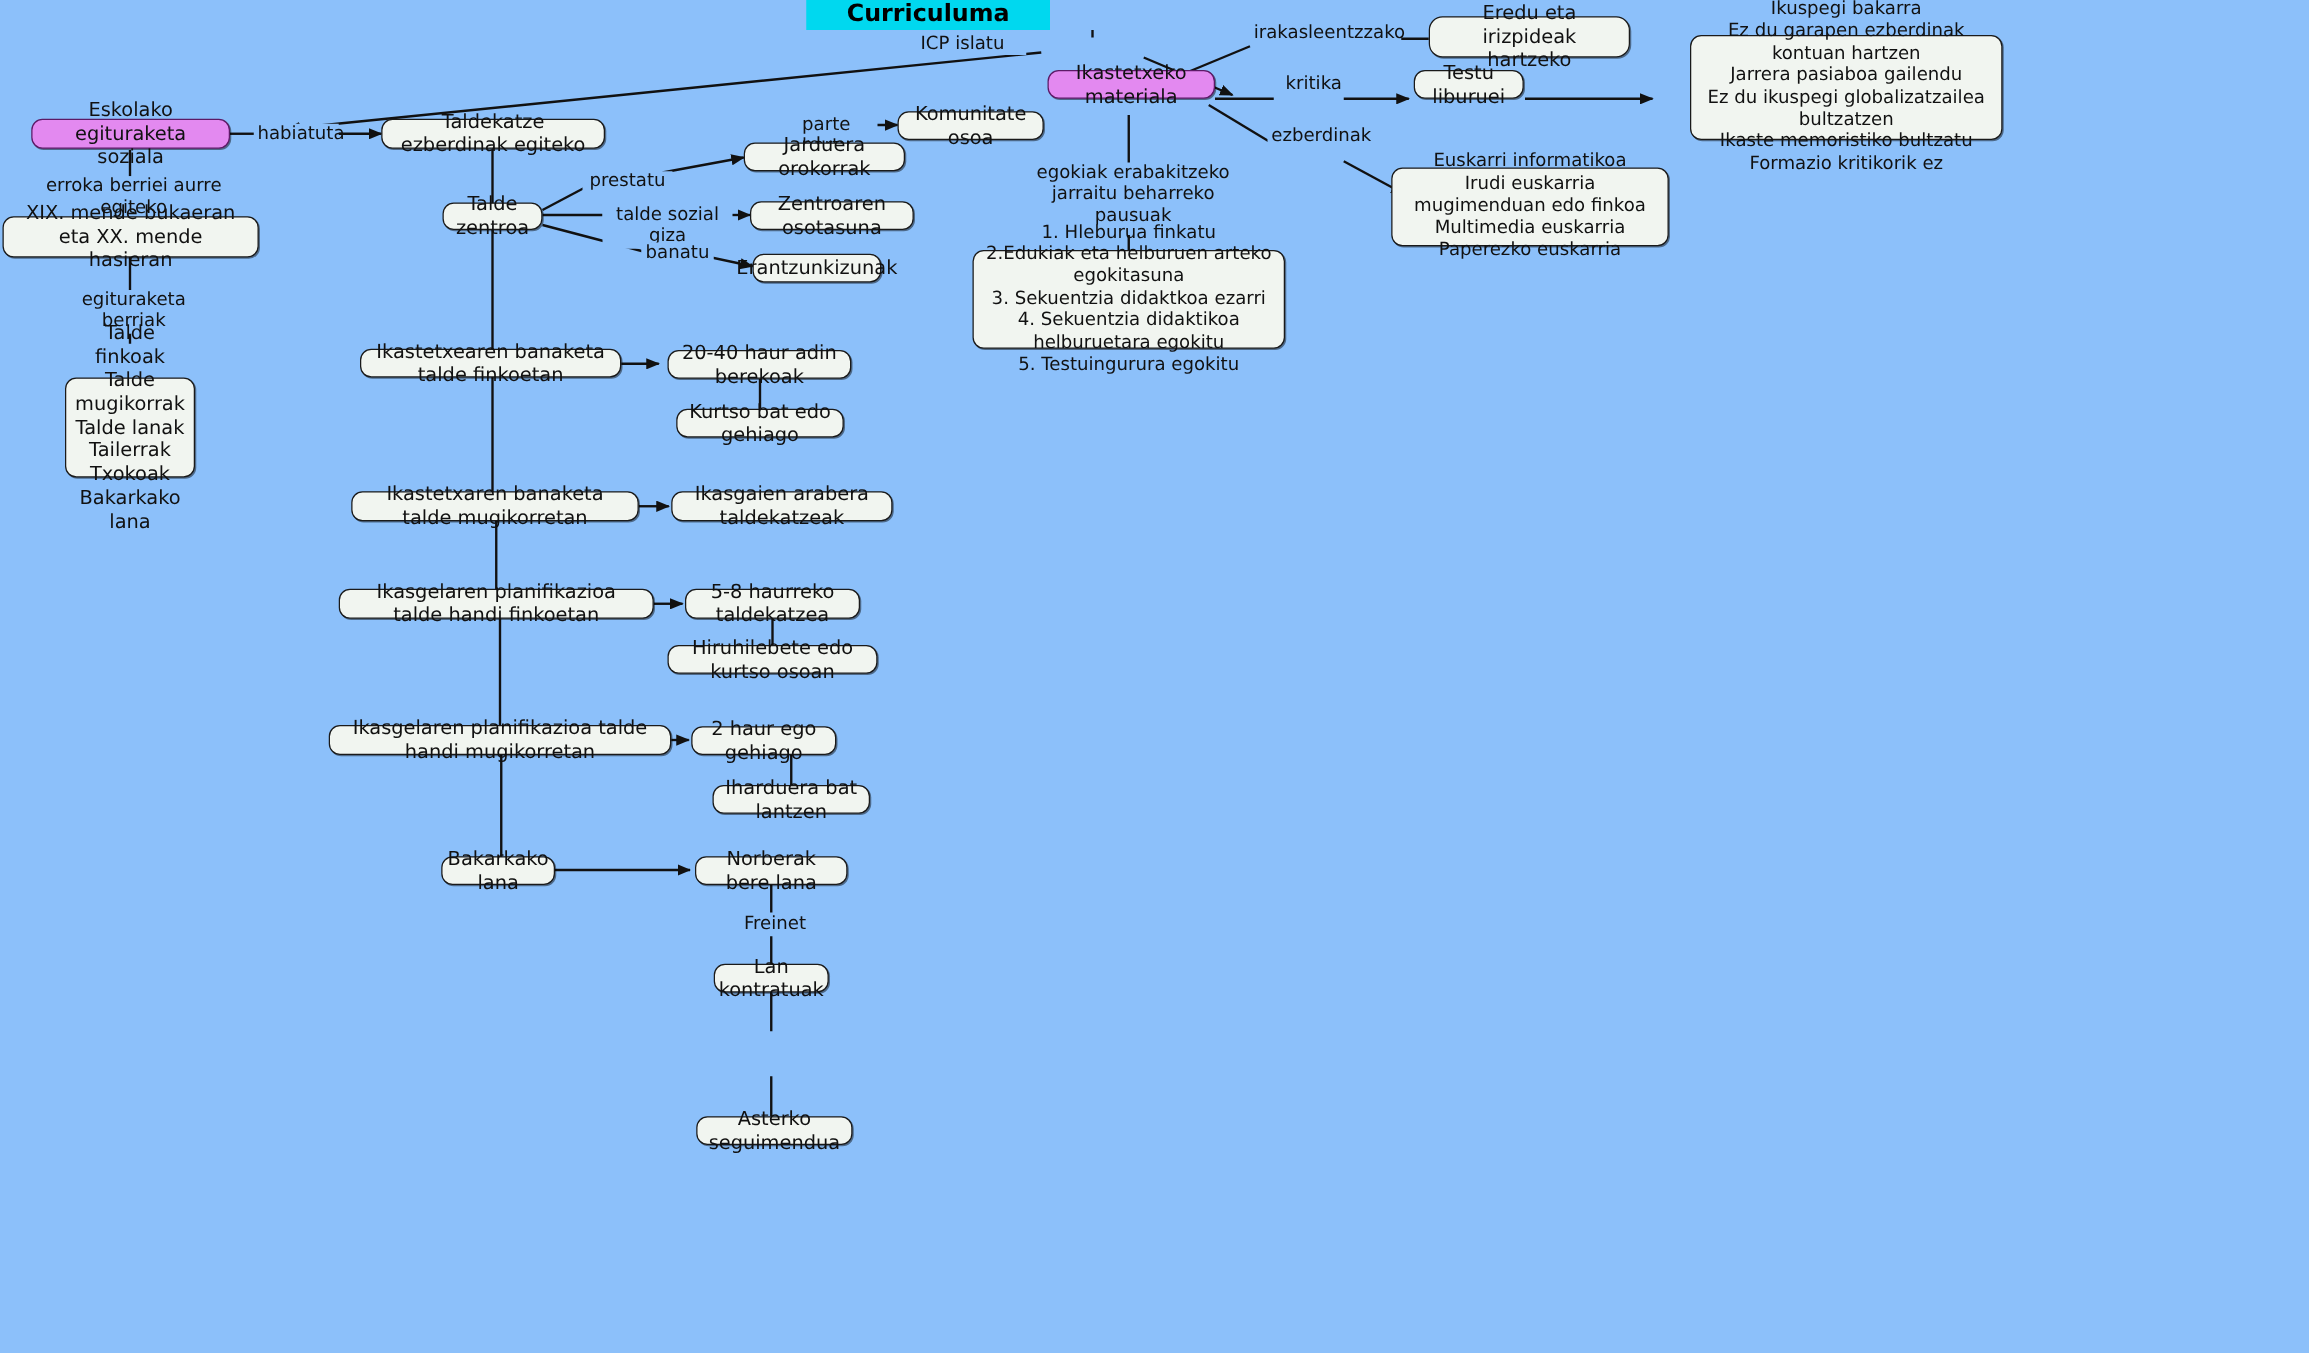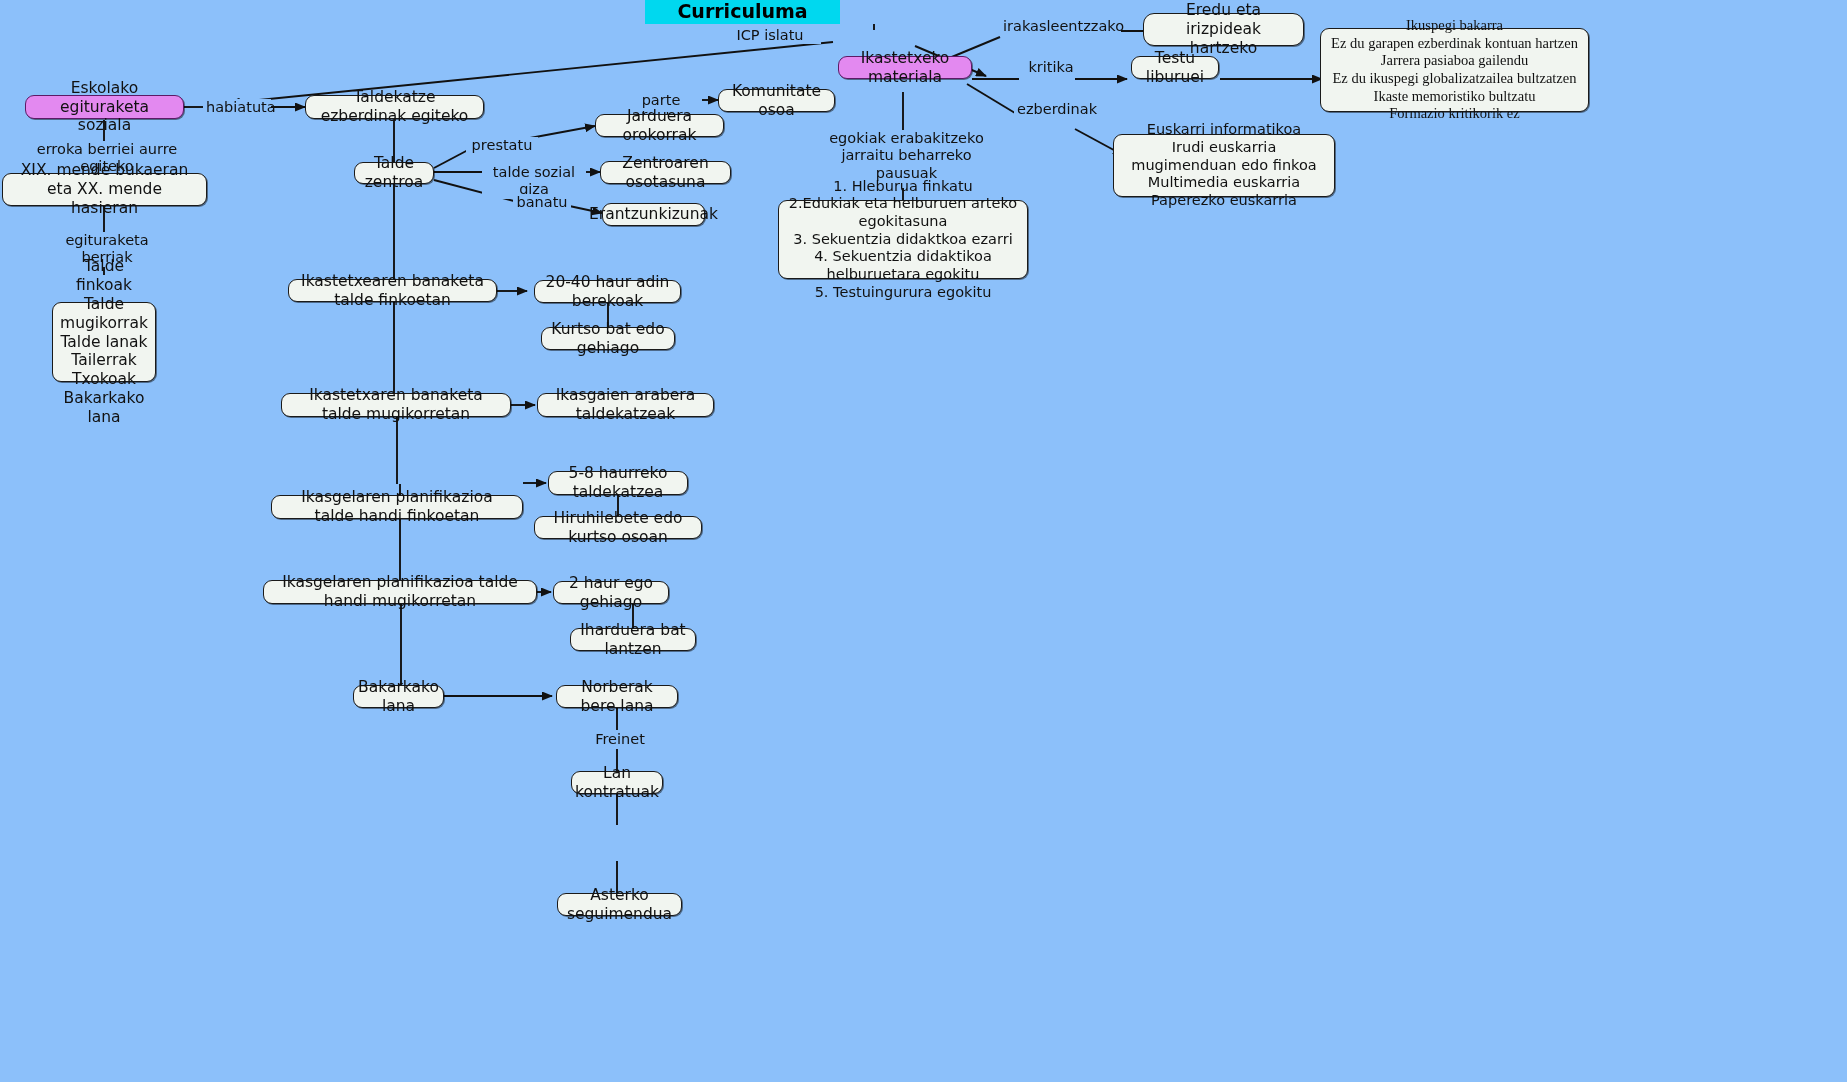--- a/index.html
+++ b/index.html
@@ -194,21 +194,21 @@
   <div class="node accent" style="left:838px; top:56px; width:134px; height:23px;">Ikastetxeko materiala</div>
 
   <div class="edge-label" style="left:1000px; top:18px; width:115px;">irakasleentzzako</div>
 
   <div class="node" style="left:1143px; top:13px; width:161px; height:33px;border-radius:11px;">Eredu eta irizpideak hartzeko</div>
 
   <div class="edge-label" style="left:1019px; top:59px; width:58px;">kritika</div>
 
   <div class="node" style="left:1131px; top:56px; width:88px; height:23px;">Testu liburuei</div>
 
-  <div class="node" style="left:1320px; top:28px; width:269px; height:84px; font-size:14.5px;font-family:Liberation Serif, serif;">Ikuspegi bakarra
+  <div class="node" style="left:1352px; top:28px; width:250px; height:84px; font-size:14.5px;">Ikuspegi bakarra
 Ez du garapen ezberdinak kontuan hartzen
 Jarrera pasiaboa gailendu
 Ez du ikuspegi globalizatzailea bultzatzen
 Ikaste memoristiko bultzatu
 Formazio kritikorik ez</div>
 
   <div class="edge-label" style="left:1014px; top:101px; width:72px;">ezberdinak</div>
 
   <div class="node" style="left:1113px; top:134px; width:222px; height:63px; font-size:14.5px;">Euskarri informatikoa
 Irudi euskarria mugimenduan edo finkoa
@@ -227,21 +227,21 @@
   <div class="node" style="left:288px; top:279px; width:209px; height:23px;">Ikastetxearen banaketa talde finkoetan</div>
 
   <div class="node" style="left:534px; top:280px; width:147px; height:23px;">20-40 haur adin berekoak</div>
 
   <div class="node" style="left:541px; top:327px; width:134px; height:23px;">Kurtso bat edo gehiago</div>
 
   <div class="node" style="left:281px; top:393px; width:230px; height:24px;">Ikastetxaren banaketa talde mugikorretan</div>
 
   <div class="node" style="left:537px; top:393px; width:177px; height:24px;">Ikasgaien arabera taldekatzeak</div>
 
-  <div class="node" style="left:271px; top:471px; width:252px; height:24px;margin-top:24px;">Ikasgelaren planifikazioa talde handi finkoetan</div>
+  <div class="node" style="left:271px; top:471px; width:252px; height:24px;">Ikasgelaren planifikazioa talde handi finkoetan</div>
 
   <div class="node" style="left:548px; top:471px; width:140px; height:24px;">5-8 haurreko taldekatzea</div>
 
   <div class="node" style="left:534px; top:516px; width:168px; height:23px;">Hiruhilebete edo kurtso osoan</div>
 
   <div class="node" style="left:263px; top:580px; width:274px; height:24px;">Ikasgelaren planifikazioa talde handi mugikorretan</div>
 
   <div class="node" style="left:553px; top:581px; width:116px; height:23px;">2 haur ego gehiago</div>
 
   <div class="node" style="left:570px; top:628px; width:126px; height:23px;">Iharduera bat lantzen</div>

